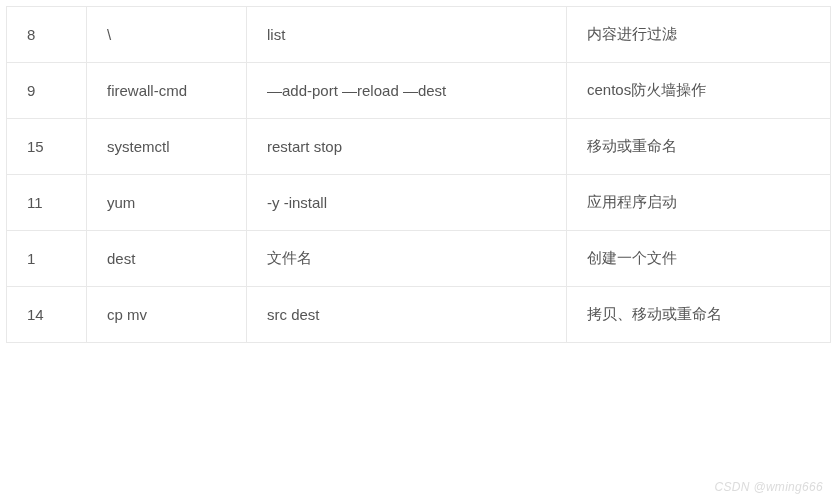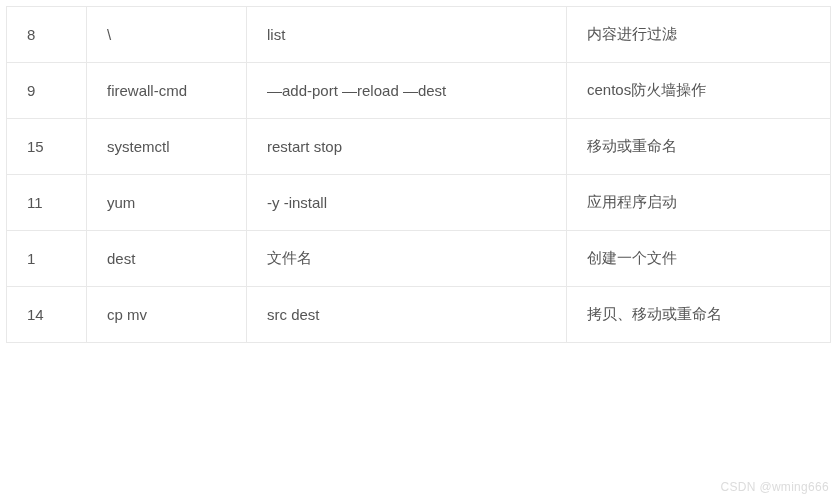--- a/index.html
+++ b/index.html
@@ -24,26 +24,27 @@
       font-size: 15px;
       overflow: hidden;
       text-overflow: ellipsis;
     }
     .col-num { width: 80px; }
     .col-cmd { width: 160px; }
     .col-opts { width: 320px; }
     .col-desc { width: auto; }
     .watermark {
       position: fixed;
-      right: 8px;
+      right: 14px;
       bottom: 6px;
       font-size: 12px;
       color: #dcdcdc;
       letter-spacing: 0.3px;
       pointer-events: none;
+      font-style: italic;
     }
   </style>
 </head>
 <body>
 
 <table>
   <colgroup>
     <col class="col-num">
     <col class="col-cmd">
     <col class="col-opts">

